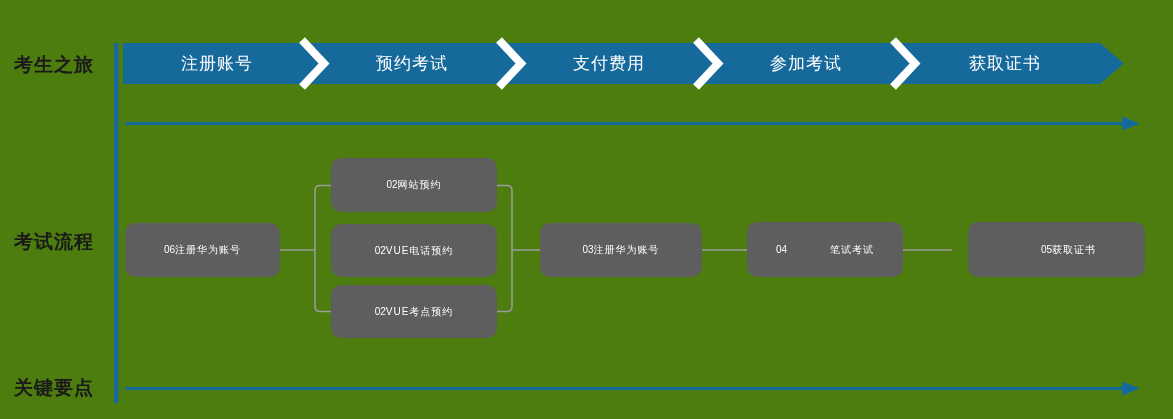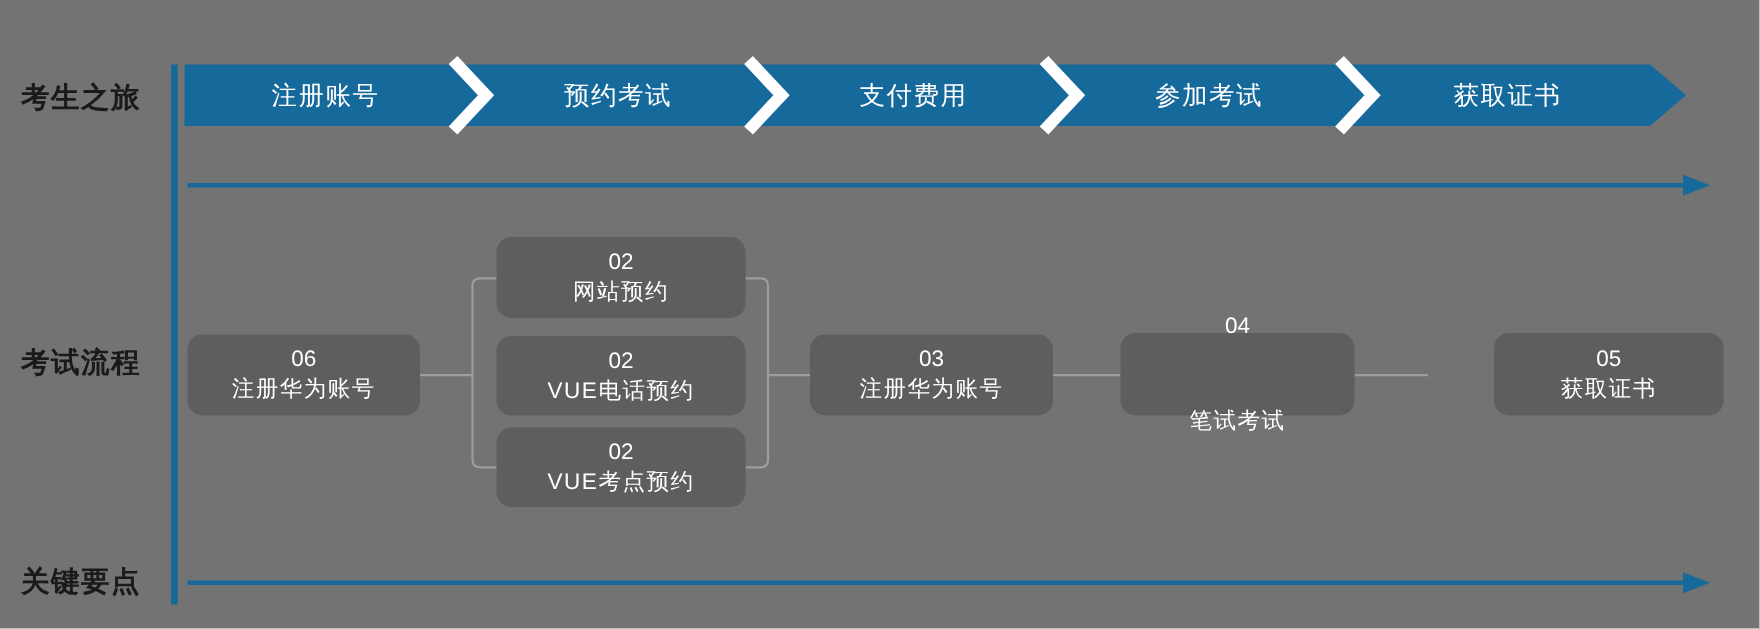--- a/index.html
+++ b/index.html
@@ -1,32 +1,32 @@
 <!DOCTYPE html>
 <html><head>
 <meta charset="utf-8">
 <style>
   html,body{margin:0;padding:0;background:#fff;}
   #stage{
-    position:relative;width:1173px;height:419px;background:#737373;overflow:hidden;
+    position:relative;width:1173px;height:419px;background:#4d7c0f;overflow:hidden;
     font-family:"Liberation Sans","DejaVu Sans",sans-serif;
   }
   .row-label{
     position:absolute;left:0;width:108px;text-align:center;
     font-size:19px;font-weight:bold;color:#1a1a1a;letter-spacing:1px;
   }
   svg.layer{position:absolute;left:0;top:0;width:1173px;height:419px;}
   .chev-label{
     position:absolute;top:43px;height:41px;line-height:41px;text-align:center;
     color:#ffffff;font-size:17px;letter-spacing:1px;
   }
   .node{
     position:absolute;background:#5e5e5e;border-radius:10px;color:#ffffff;
-    display:flex;flex-direction:column;align-items:center;justify-content:center;
-    font-size:15px;line-height:20px;text-align:center;
+    display:flex;flex-direction:row;align-items:center;justify-content:center;
+    font-size:10px;line-height:20px;text-align:center;
   }
   .node .num{display:block;}
   .node .lbl{display:block;letter-spacing:1px;}
 </style>
 </head>
 <body>
 
 <div id="stage">
 
   <svg class="layer" viewBox="0 0 1173 419">
@@ -88,18 +88,18 @@
     <span class="lbl">VUE考点预约</span>
   </div>
   <div class="node" style="left:540px;top:223px;width:162px;height:54px;">
     <span class="num">03</span>
     <span class="lbl">注册华为账号</span>
   </div>
   <div class="node" style="left:747px;top:222px;width:156px;height:55px;gap:43px;">
     <span class="num">04</span>
     <span class="lbl">笔试考试</span>
   </div>
-  <div class="node" style="left:996px;top:222px;width:153px;height:55px;">
+  <div class="node" style="left:968px;top:222px;width:153px;height:55px;padding-left:24px;">
     <span class="num">05</span>
     <span class="lbl">获取证书</span>
   </div>
 
 </div>
 
 </body></html>

